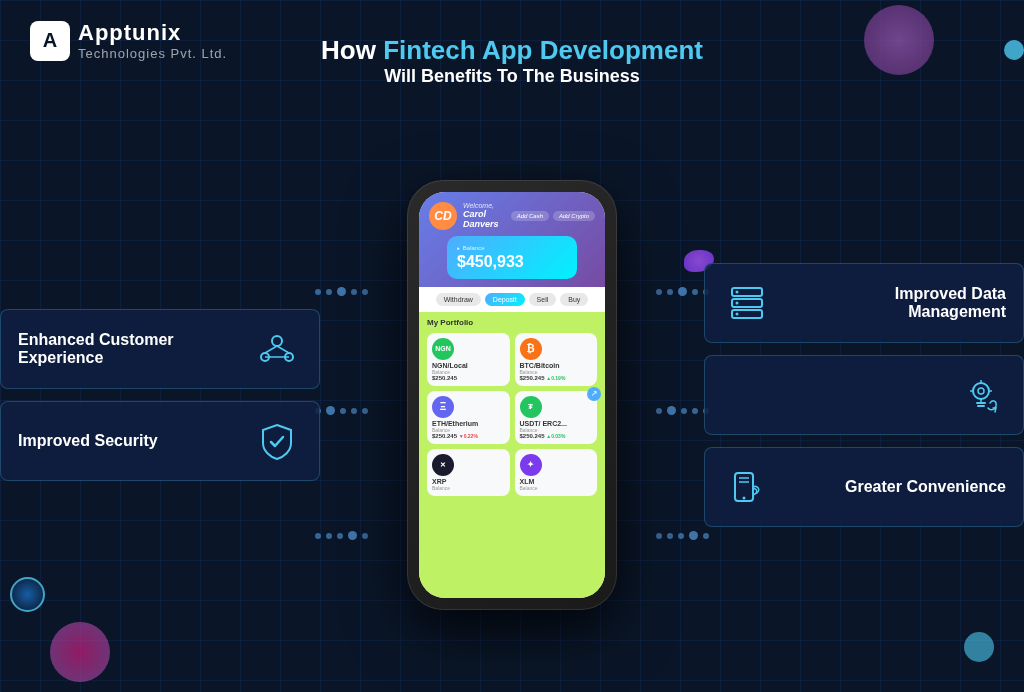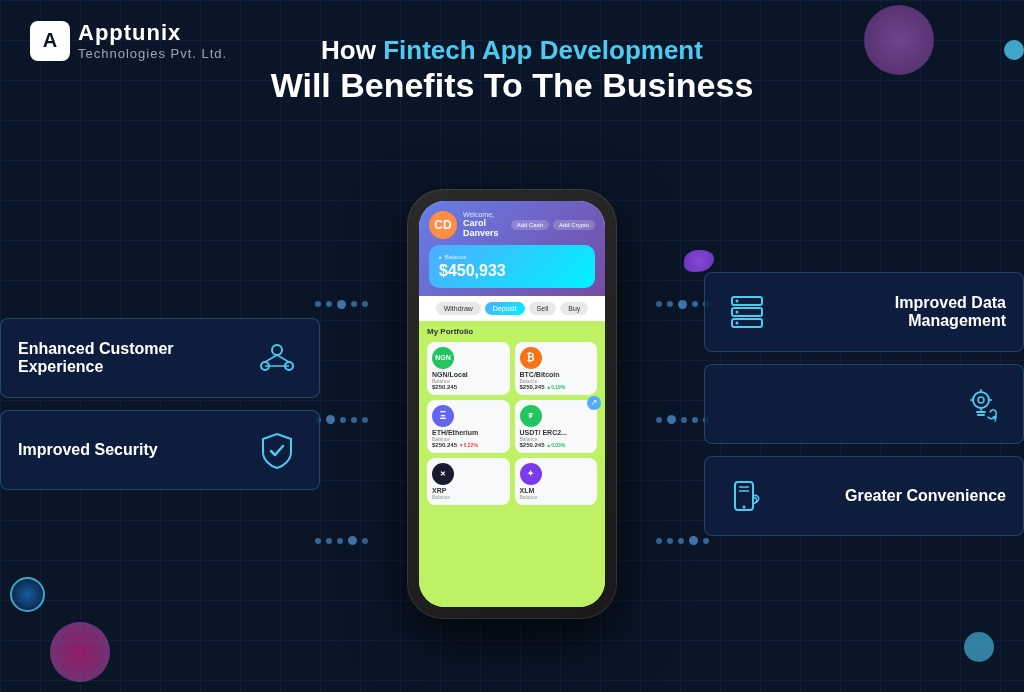--- a/index.html
+++ b/index.html
@@ -91,21 +91,21 @@
       color: white;
       font-weight: 600;
     }
 
     .headline-highlight {
       color: #4ec9f0;
       font-weight: 800;
     }
 
     .headline-line2 {
-      font-size: 34px;
+      font-size: 18px;
       color: white;
       font-weight: 600;
     }
 
     
     .content-area {
       display: flex;
       width: 100%;
       flex: 1;
       align-items: center;
@@ -214,20 +214,21 @@
       padding: 10px 10px 8px;
       display: flex;
       flex-direction: column;
     }
 
     .app-top-row {
       display: flex;
       align-items: center;
       justify-content: space-between;
       margin-bottom: 6px;
+      font-style: italic;
     }
 
     .app-avatar {
       width: 28px;
       height: 28px;
       border-radius: 50%;
       background: #ff8c42;
       display: flex;
       align-items: center;
       justify-content: center;
@@ -262,21 +263,21 @@
       border-radius: 10px;
       padding: 2px 6px;
       color: white;
       font-size: 6px;
     }
 
     .app-balance-card {
       background: linear-gradient(135deg, #4facfe 0%, #00f2fe 100%);
       border-radius: 10px;
       padding: 8px 10px;
-      margin: 0 0;
+      margin: 0 18px;
     }
 
     .app-balance-label {
       color: rgba(255,255,255,0.8);
       font-size: 6px;
       display: flex;
       align-items: center;
       gap: 3px;
     }
 

